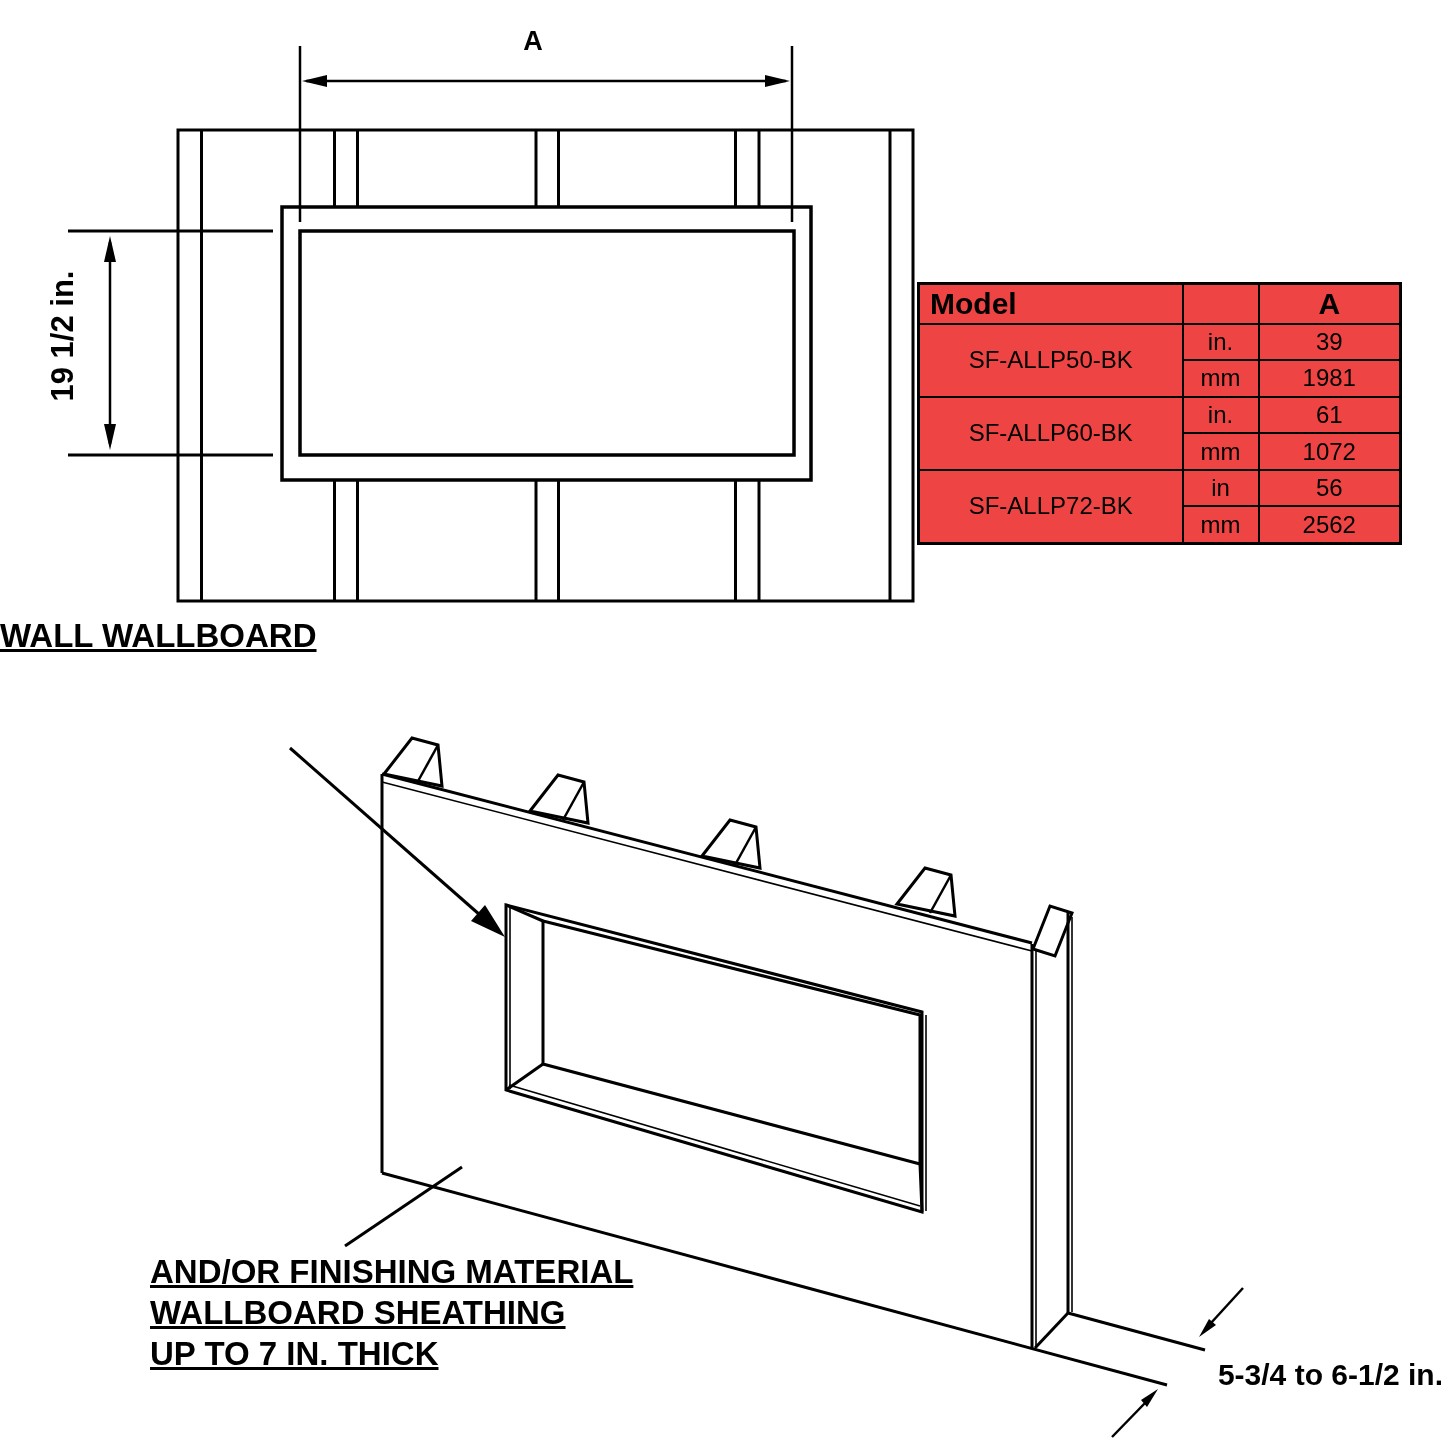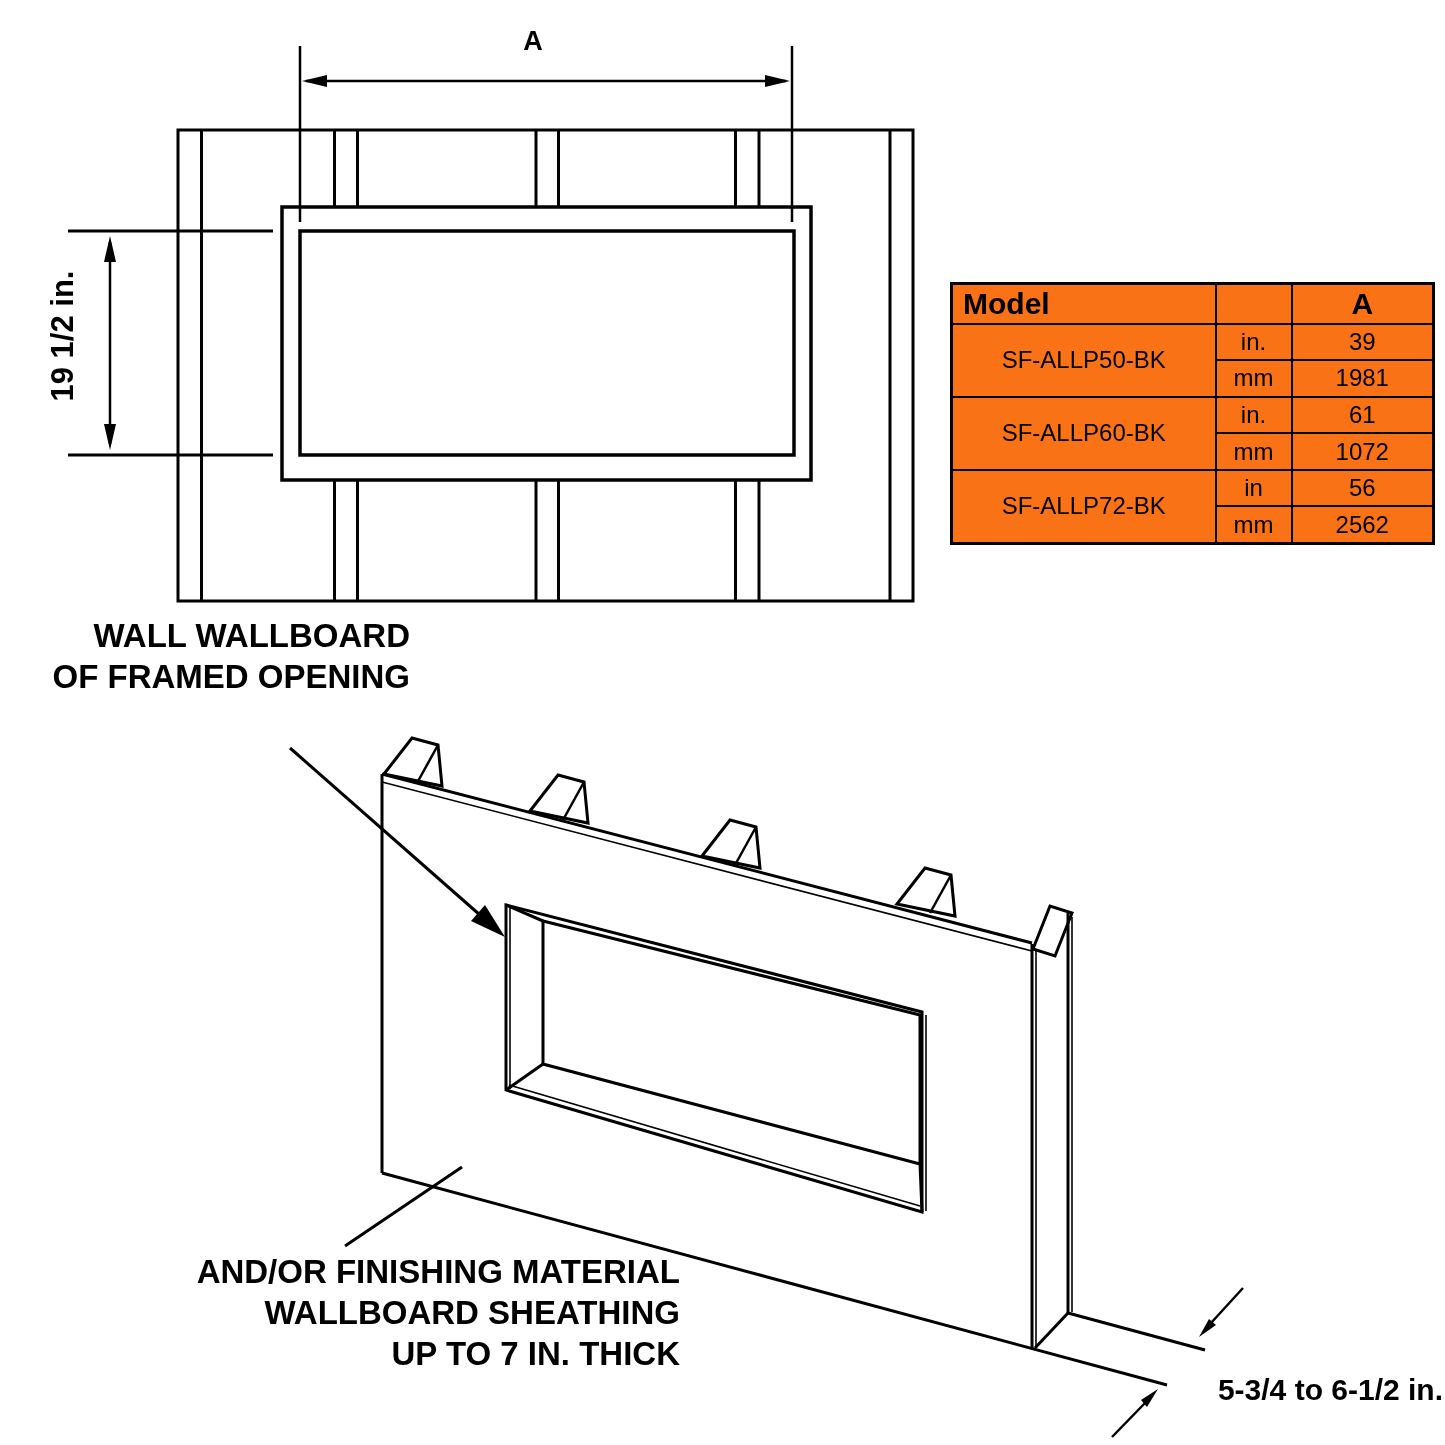--- a/index.html
+++ b/index.html
@@ -14,28 +14,28 @@
   .ln{fill:none;}
   .fw{fill:#ffffff;}
   .ah{fill:#000;stroke:none !important;}
   .w3{stroke-width:3;}
   .w35{stroke-width:3.5;}
   .w25{stroke-width:2.5;}
   .w16{stroke-width:1.6;}
   .label{position:absolute;font-weight:bold;color:#000;white-space:nowrap;}
   #dim-a-label{left:533px;top:26px;font-size:27px;transform:translateX(-50%);}
   #dim-h-label{left:63px;top:336px;font-size:31px;transform:translate(-50%,-50%) rotate(-90deg);}
-  .note{position:absolute;font-weight:bold;text-align:right;font-size:33px;line-height:41px;color:#000;}
+  .note{position:absolute;font-weight:bold;text-align:left;font-size:33px;line-height:41px;color:#000;text-decoration:underline;}
   #note-top{left:0px;top:615px;width:410px;}
   #note-bottom{left:150px;top:1251px;width:530px;}
-  #depth-label{position:absolute;right:2px;top:1358px;font-size:30px;font-weight:bold;white-space:nowrap;margin-top:15px;}
+  #depth-label{position:absolute;right:2px;top:1358px;font-size:30px;font-weight:bold;white-space:nowrap;}
   
   #spec-table{
-    position:absolute;left:950px;top:282px;width:482px;height:260px;
-    border-collapse:collapse;table-layout:fixed;background:#f97316;
+    position:absolute;left:917px;top:282px;width:482px;height:260px;
+    border-collapse:collapse;table-layout:fixed;background:#ef4444;
     border:3px solid #000;font-family:"Liberation Sans",sans-serif;
   }
   #spec-table th, #spec-table td{border:2px solid #000;padding:0;color:#000;overflow:hidden;}
   #spec-table tr.hdr{height:40px;}
   #spec-table tr.r{height:36.6px;}
   #spec-table th{font-size:30px;font-weight:bold;}
   #spec-table th.c-model{text-align:left;padding-left:10px;}
   #spec-table th.c-a{text-align:center;}
   #spec-table td{font-size:24px;font-weight:normal;text-align:center;vertical-align:middle;}
   .col-model{width:264px;} .col-unit{width:76px;} .col-a{width:142px;}
@@ -143,21 +143,20 @@
       <polygon class="ah" points="1158,1389 1147,1407 1141,1400"></polygon>
     </g>
   </svg>
 
   <div id="dim-a-label" class="label">A</div>
 
   <div id="dim-h-label" class="label">19 1/2 in.</div>
 
   <div id="note-top" class="note">
     <div>WALL WALLBOARD</div>
-    <div>OF FRAMED OPENING</div>
   </div>
 
   <div id="note-bottom" class="note">
     <div>AND/OR FINISHING MATERIAL</div>
     <div>WALLBOARD SHEATHING</div>
     <div>UP TO 7 IN. THICK</div>
   </div>
 
   <div id="depth-label">5-3/4 to 6-1/2 in.</div>
 

